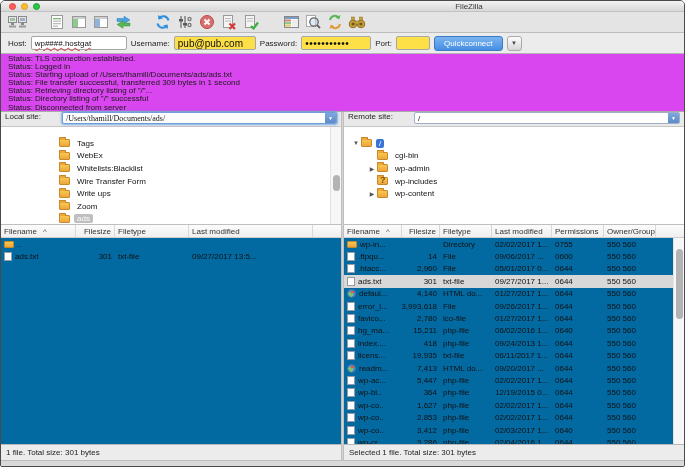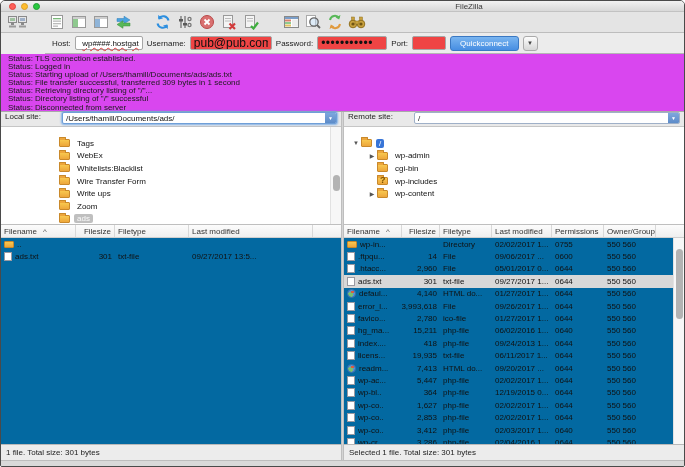--- a/index.html
+++ b/index.html
@@ -23,26 +23,26 @@
   
   .toolbar { flex:0 0 21px; display:flex; align-items:center; padding-left:5px;
              background:#e4e4e4; border-bottom:1px solid #bdbdbd; }
   .tb-btn { width:22px; height:19px; display:flex; align-items:center; justify-content:center;
             background:none; border:none; padding:0; }
   .tb-btn .ic { display:flex; align-items:center; justify-content:center; }
   .tb-gap { margin-right:18px; }
 
   
   .qcbar { flex:0 0 21px; display:flex; align-items:center; gap:4px; padding:0 7px;
-           background:#ececec; border-bottom:1px solid #b5b5b5; font-size:8px; color:#222;margin-left:44px; }
-  .qc-input { height:14px; border:1px solid #a6a6a6; border-radius:2px; background:#ef4444;
-              font-size:12px; padding:0 3px; font-family:inherit; color:#111; }
+           background:#ececec; border-bottom:1px solid #b5b5b5; font-size:8px; color:#222; }
+  .qc-input { height:14px; border:1px solid #a6a6a6; border-radius:2px; background:#fde047;
+              font-size:10px; padding:0 3px; font-family:inherit; color:#111; }
   .input-box { height:14px; border:1px solid #a6a6a6; border-radius:2px; background:#fff;
                display:flex; align-items:center; padding:0 3px; font-size:8px; color:#111; }
-  #host-box { width:68px;justify-content:flex-end; }
+  #host-box { width:96px; }
   .wavy { text-decoration:underline; text-decoration-style:wavy; text-decoration-color:#e03c3c; }
   #username-input { width:82px; } #password-input { width:70px; letter-spacing:0.5px; }
   #port-input { width:34px; }
   .qc-btn { height:15px; padding:0 9px; border:1px solid #3a78c2; border-radius:3px;
             background:linear-gradient(#7ab5f0,#478ee2); color:#fff; font-size:8px;
             font-family:inherit; }
   .qc-dd  { height:15px; width:15px; border:1px solid #aaa; border-radius:3px;
             background:linear-gradient(#fdfdfd,#d6d6d6); font-size:6px; color:#444;
             display:flex; align-items:center; justify-content:center; }
 
@@ -55,21 +55,21 @@
   
   .main { flex:1; display:flex; min-height:0; }
   .col  { width:340px; display:flex; flex-direction:column; background:#fff; min-height:0; }
   .vdiv { width:3px; background:#d4d4d4; border-left:1px solid #bebebe; border-right:1px solid #bebebe; }
 
   .sitebar { flex:0 0 15px; background:#e9e9e9; display:flex; gap:21px;
              padding:0 4px; font-size:8px; color:#222; border-bottom:1px solid #c6c6c6; }
   .path-box { flex:1; height:12px; background:#fff; border:1px solid #9fb0c8; border-radius:2px;
               display:flex; align-items:center; position:relative; padding-left:3px;
               font-size:8px; color:#111; }
-  .path-box.focused { border-color:#6f9fd8; box-shadow:0 0 2px 1px rgba(100,160,230,.75); }
+  .path-box.focused { border-color:#6f9fd8; box-shadow:0 0 2px 1px rgba(100,160,230,.75);font-family:Liberation Serif, serif; }
   .path-dd { position:absolute; right:0; top:0; bottom:0; width:11px;
              background:linear-gradient(#7ea7dd,#5d8cc9); border-radius:0 1px 1px 0;
              color:#fff; font-size:5px; display:flex; align-items:center; justify-content:center; }
 
   .tree { flex:0 0 98px; position:relative; background:#fff; overflow:hidden; padding-top:10px;
           border-bottom:1px solid #bfbfbf; }
   .tree-row { height:12.6px; display:flex; align-items:center; font-size:8px; color:#111; }
   .ltree .tree-row { padding-left:58px; }
   .rtree .lvl0 { padding-left:7px; } .rtree .lvl1 { padding-left:23px; }
   .arrow { width:10px; flex:none; font-size:6px; color:#555; text-align:center; }
@@ -412,28 +412,28 @@
           <span class="path-dd">▼</span>
         </div>
       </div>
       <div class="tree rtree" id="remote-tree">
           <div class="tree-row lvl0">
             <span class="arrow">▼</span>
             <span class="folder"></span>
             <span class="tree-label sel-blue">/</span>
           </div>
           <div class="tree-row lvl1">
+            <span class="arrow"></span>
+            <span class="folder"></span>
+            <span class="tree-label">cgi-bin</span>
+          </div>
+          <div class="tree-row lvl1">
             <span class="arrow">▶</span>
             <span class="folder"></span>
             <span class="tree-label">wp-admin</span>
-          </div>
-          <div class="tree-row lvl1">
-            <span class="arrow"></span>
-            <span class="folder"></span>
-            <span class="tree-label">cgi-bin</span>
           </div>
           <div class="tree-row lvl1">
             <span class="arrow"></span>
             <span class="folder question"></span>
             <span class="tree-label">wp-includes</span>
           </div>
           <div class="tree-row lvl1">
             <span class="arrow">▶</span>
             <span class="folder"></span>
             <span class="tree-label">wp-content</span>

